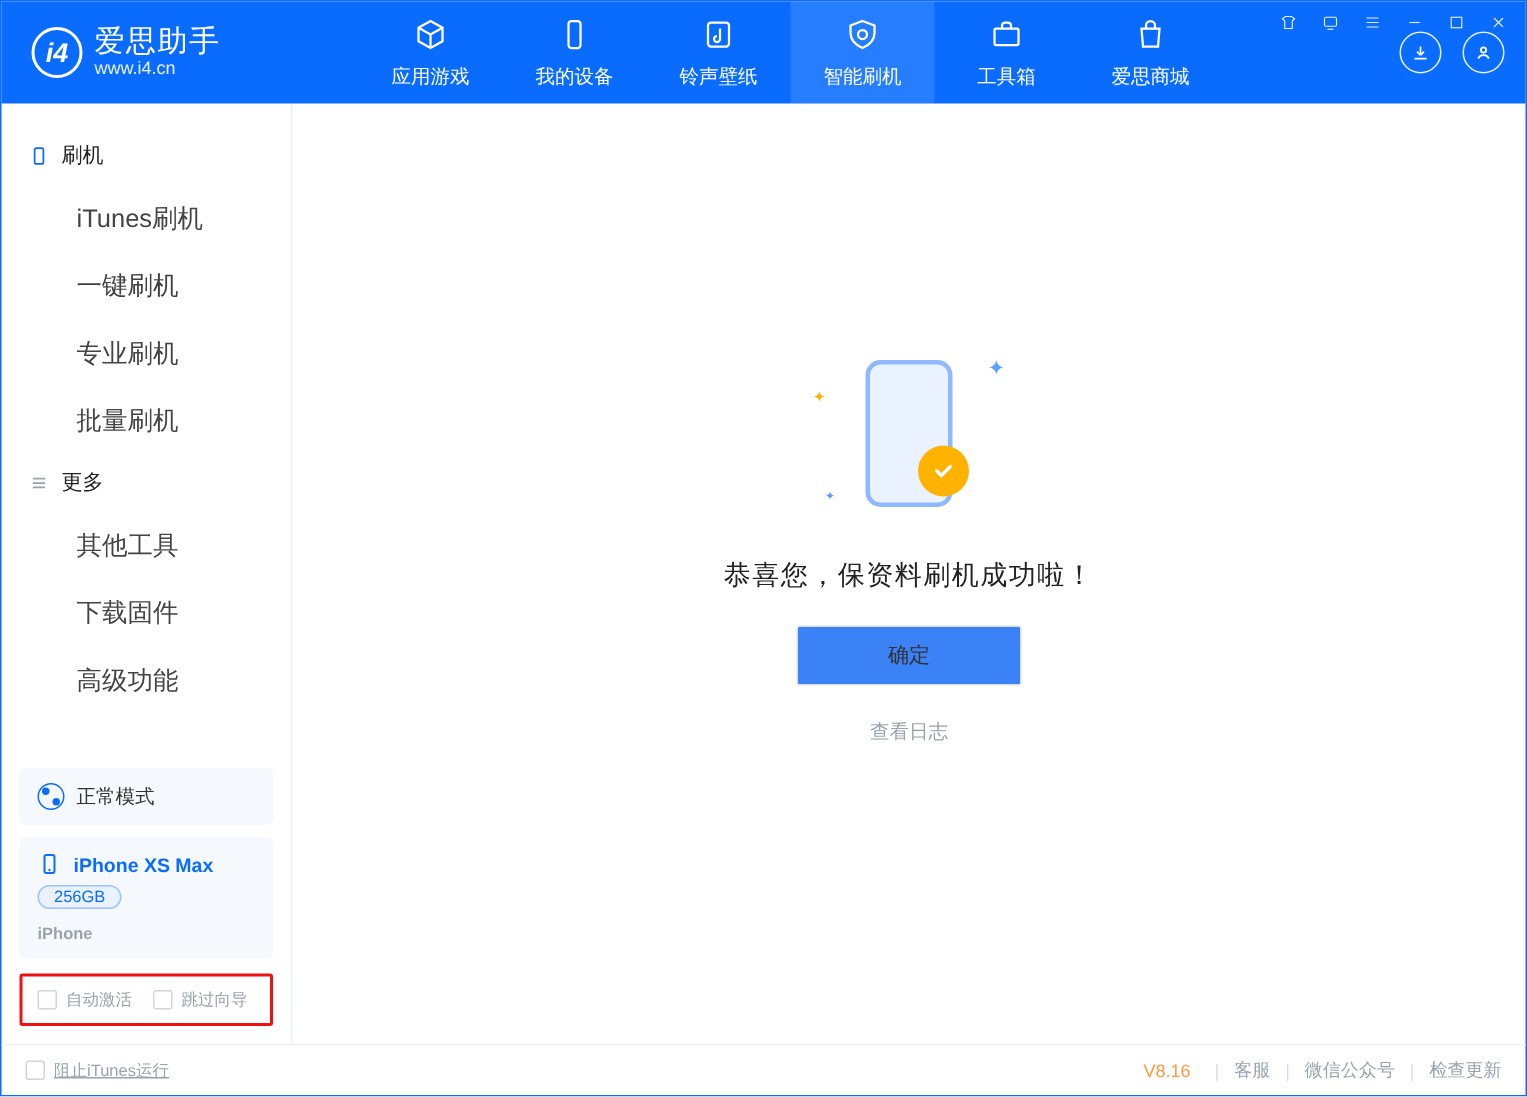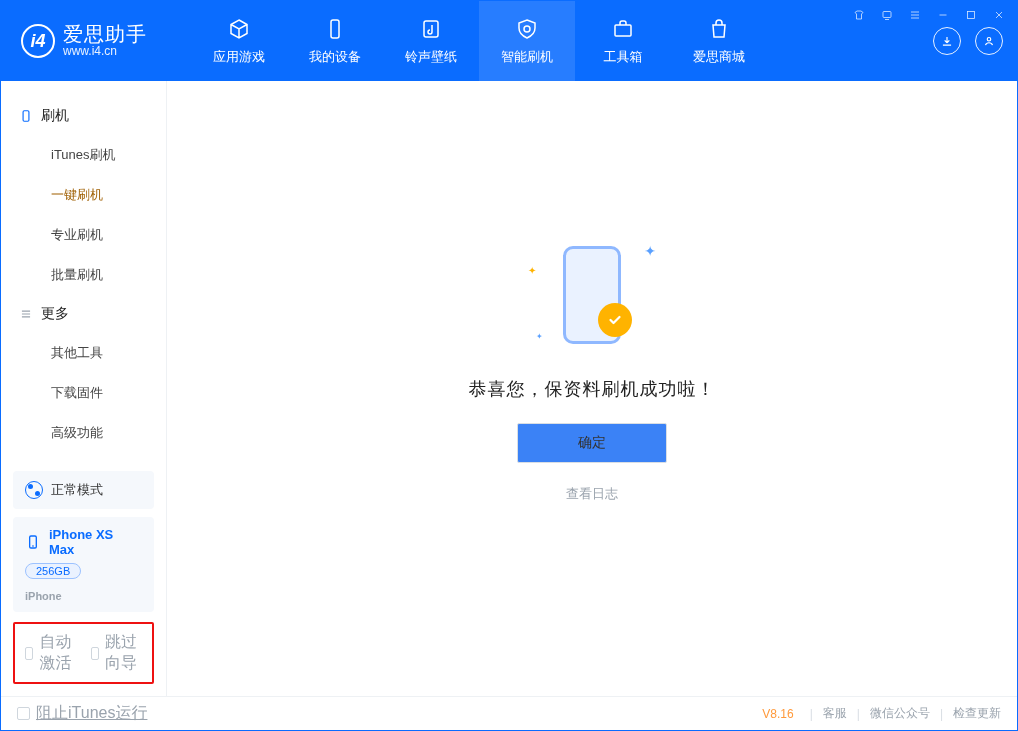--- a/index.html
+++ b/index.html
@@ -9,26 +9,27 @@
   height: 731px;
   border: 1px solid #0a6cff;
   display: flex;
   flex-direction: column;
   position: relative;
   background: #fff;
 }
 
 
 .header {
-  height: 80px;
+  height: 68px;
   background: linear-gradient(to right, #0a6cff, #0a6cff);
   display: flex;
   align-items: stretch;
   color: #fff;
   position: relative;
+  gap: 48px;
 }
 .logo-block {
   display: flex;
   align-items: center;
   padding: 0 18px 0 20px;
   gap: 8px;
   min-width: 190px;
 }
 .logo-circle {
   width: 34px; height: 34px; border: 2px solid #fff; border-radius: 50%;
@@ -83,38 +84,38 @@
   align-items: center;
 }
 .win-controls span { cursor: pointer; font-size: 14px; color: #fff; opacity: .9; display:inline-flex; align-items:center; justify-content:center; width:16px; height:16px;}
 .win-controls svg { width: 12px; height: 12px; stroke: #fff; fill: none; stroke-width: 1.5; }
 
 
 .body { flex: 1; display: flex; overflow: hidden; }
 
 
 .sidebar {
-  width: 166px;
+  width: 194px;
   border-right: 1px solid #eef1f4;
   display: flex;
   flex-direction: column;
   padding-top: 16px;
 }
 .side-group-header {
   display: flex; align-items: center; gap: 8px;
   padding: 10px 18px;
   font-size: 14px; color: #222; font-weight: 500;
 }
 .side-group-header svg { width: 14px; height: 14px; }
 .side-item {
   padding: 11px 18px 11px 50px;
-  font-size: 13px; color: #444;
+  font-size: 17px; color: #444;
   cursor: pointer;
 }
-.side-item.active { color: #a16207; }
+.side-item.active { color: #404040; }
 
 .sidebar-bottom { margin-top: auto; }
 .mode-card {
   margin: 8px 12px;
   background: #f5f8fc;
   border-radius: 4px;
   padding: 10px 12px;
   display: flex; align-items: center; gap: 8px;
   font-size: 13px; color: #333;
 }
@@ -141,21 +142,21 @@
   border:1px solid #9cc2ff; border-radius: 10px; padding: 1px 10px; background:#eaf2ff;
 }
 .device-card .dc-sub { font-size: 11px; color: #9aa3ad; margin-top: 11px; font-weight: bold; }
 
 .highlight-box {
   margin: 6px 12px 12px 12px;
   border: 2px solid #e11; border-radius: 2px;
   padding: 8px 10px;
   display: flex; align-items: center; gap: 14px;
 }
-.chk { display:flex; align-items:center; gap:6px; font-size:16px; color:#9aa3ad; cursor:pointer;}
+.chk { display:flex; align-items:center; gap:6px; font-size:11px; color:#9aa3ad; cursor:pointer;}
 .chk .box { width:13px; height:13px; border:1px solid #cfd6dd; border-radius:2px; background:#fff;}
 
 
 .main { flex:1; position: relative; display:flex; align-items:center; justify-content:center; }
 .result {
   display:flex; flex-direction:column; align-items:center; gap: 22px;
   margin-top: -40px;
 }
 .illus { position:relative; width: 140px; height: 120px; display:flex; align-items:center; justify-content:center;}
 .phone-shape {

